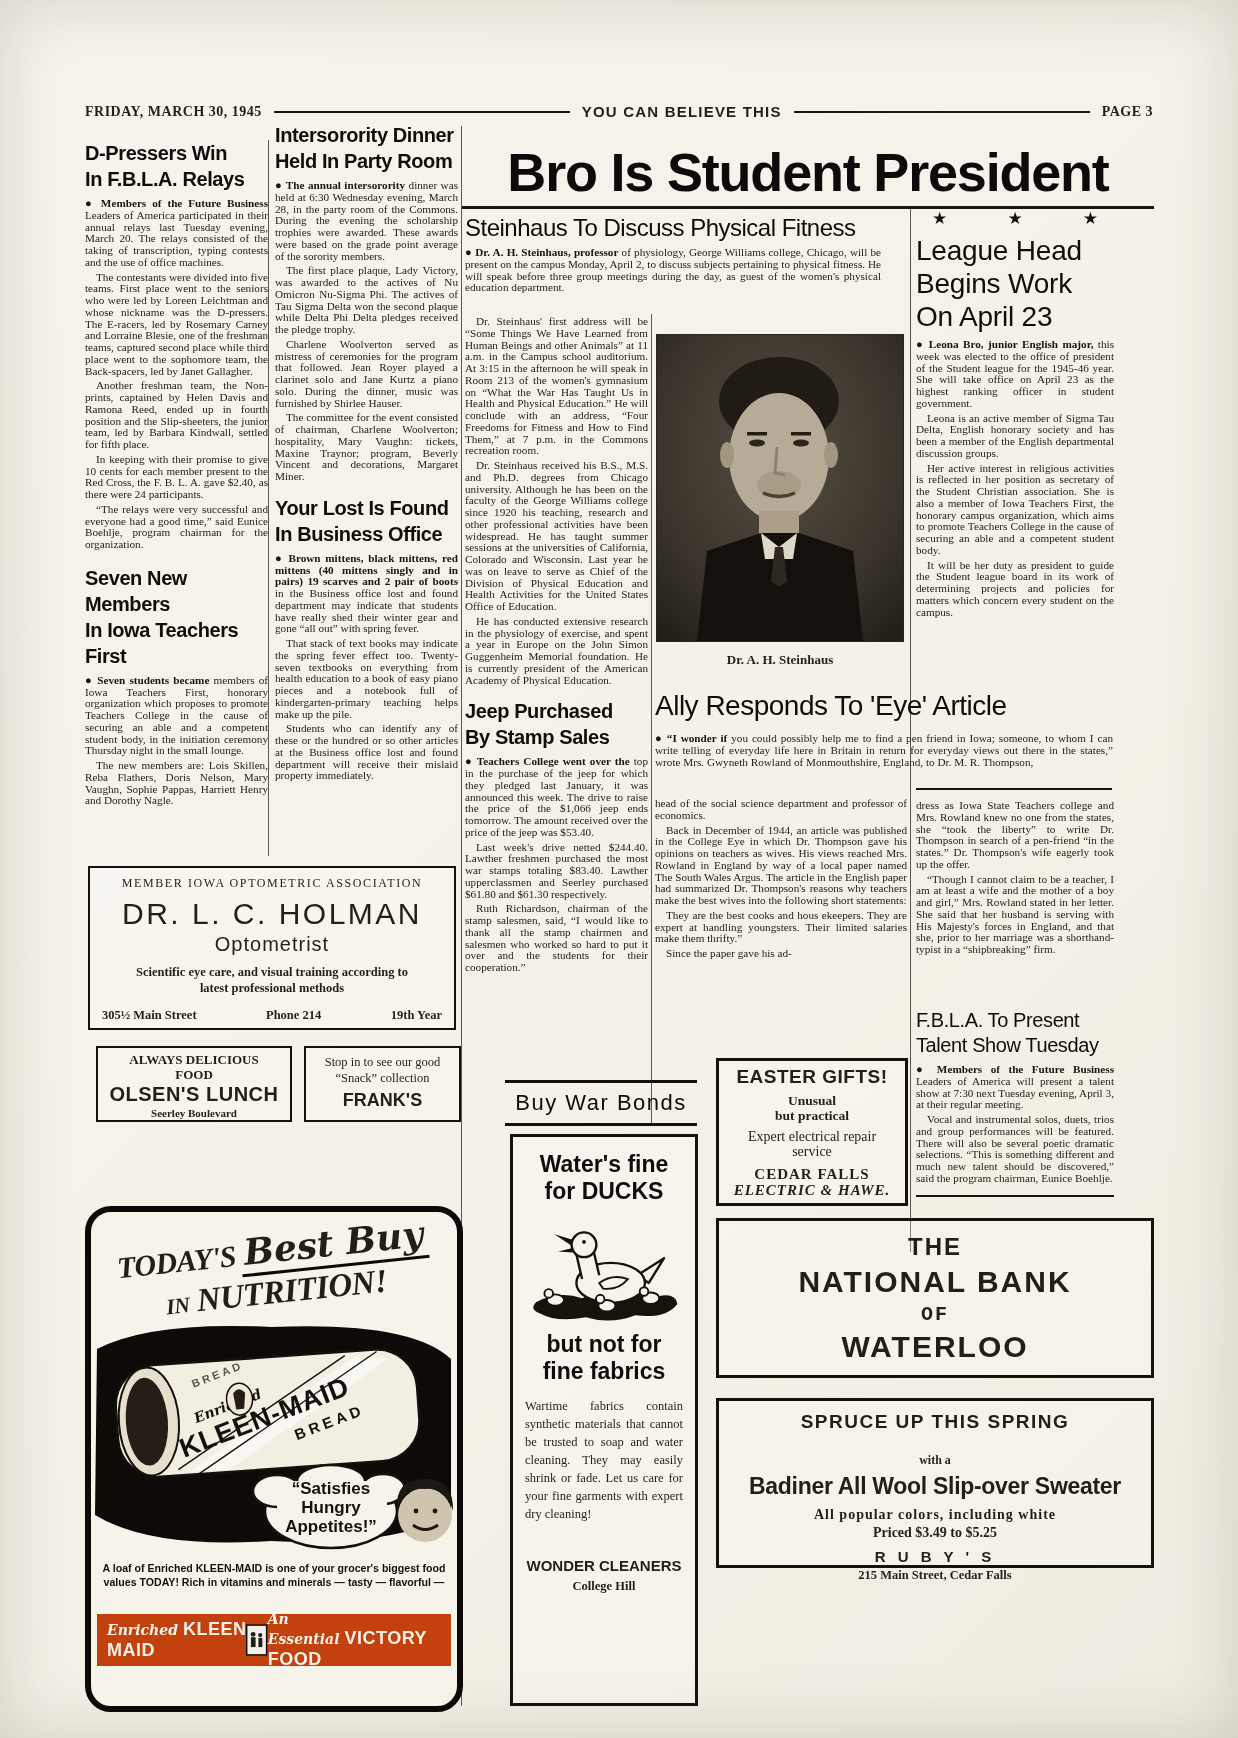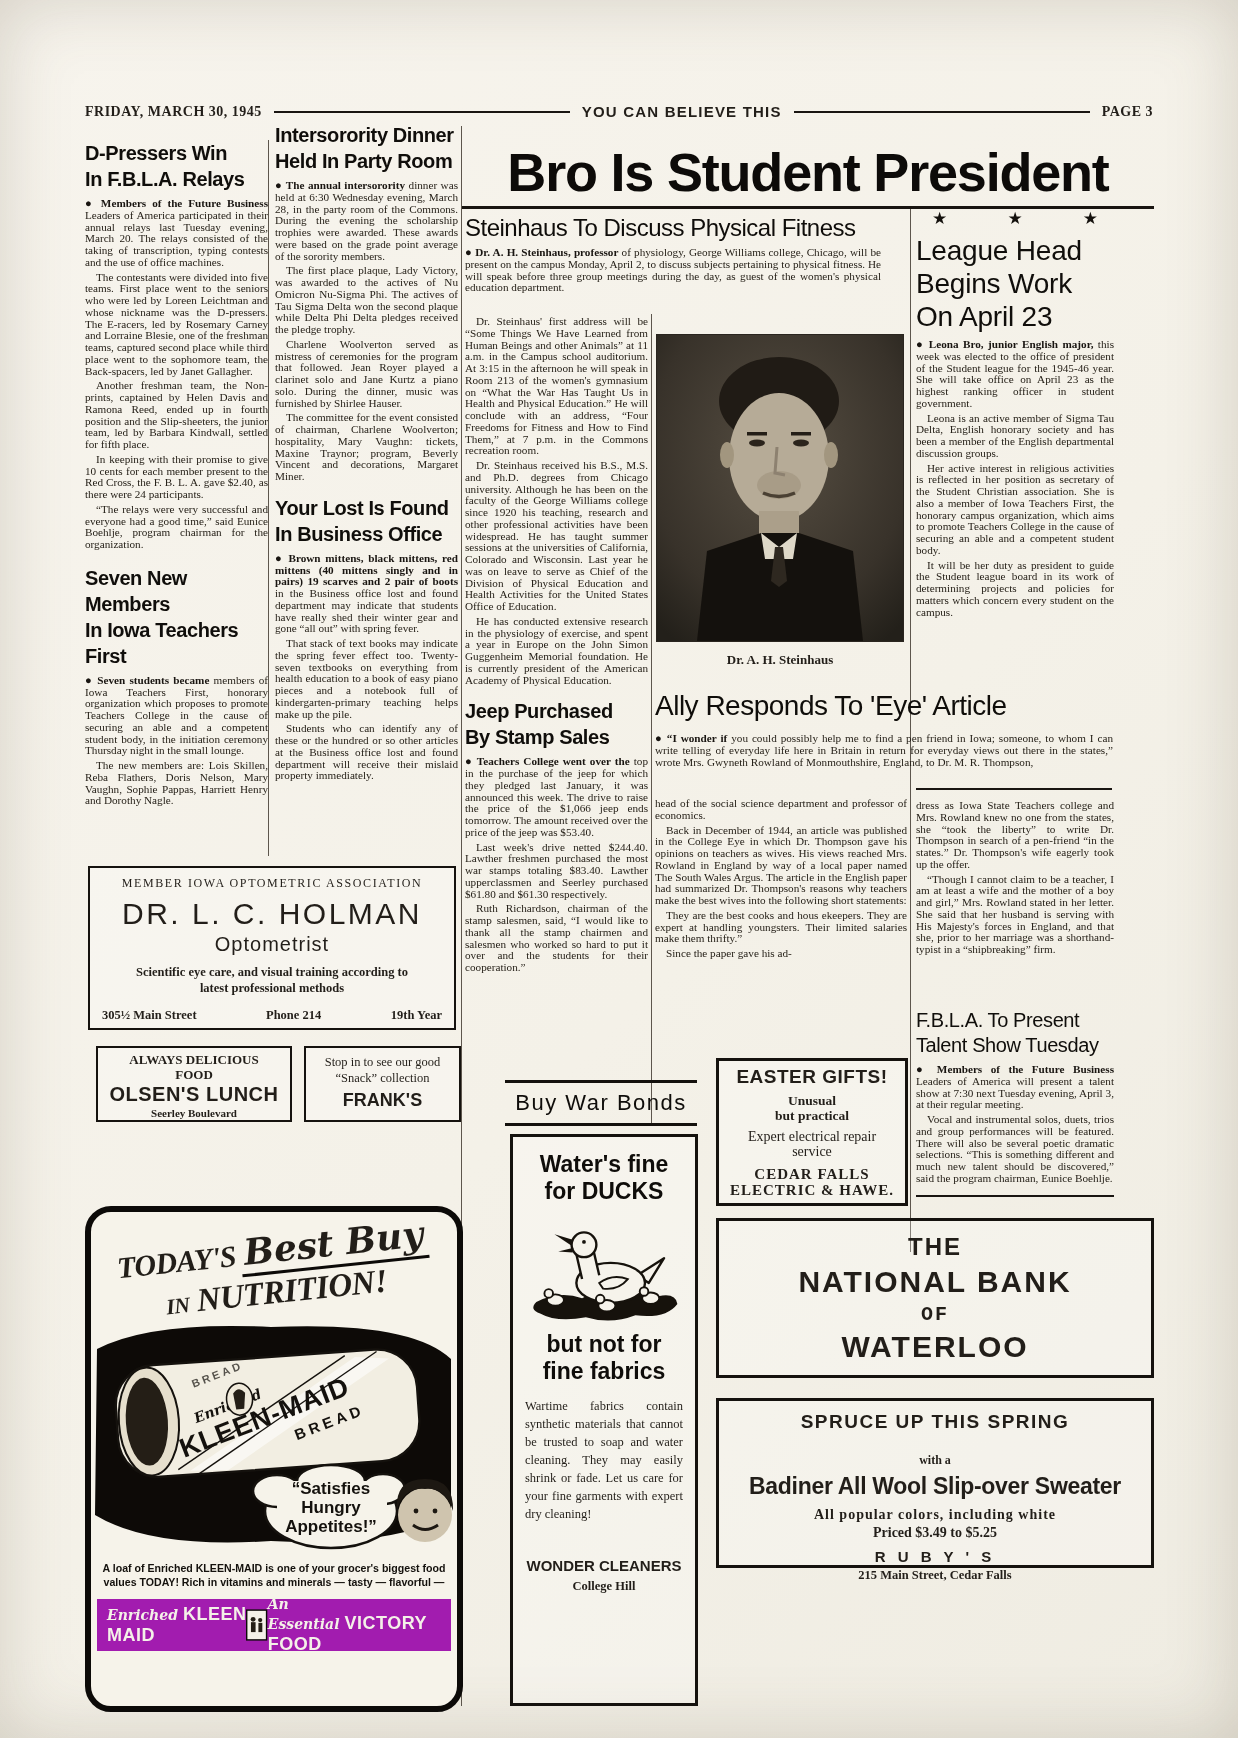--- a/index.html
+++ b/index.html
@@ -39,22 +39,22 @@
   
   .wbig{font-family:"Liberation Sans",sans-serif;font-weight:700;font-size:23px;line-height:27px;text-align:center;color:#0f0d0a;}
   
   .km{border:6px solid #0c0a08;border-radius:26px;overflow:hidden;background:#f6f3ea;}
   .km-head{transform:rotate(-6deg);text-align:center;margin-top:16px;}
   .km-l1{font-size:30px;font-weight:700;font-style:italic;letter-spacing:-.5px;}
   .km-script{font-family:"DejaVu Serif",serif;font-style:italic;font-weight:700;font-size:36px;
              border-bottom:3px solid #0c0a08;padding:0 4px 1px;}
   .km-l2{font-size:33px;font-weight:700;font-style:italic;letter-spacing:-.5px;margin-top:4px;}
   .km-cap{font-family:"Liberation Sans",sans-serif;font-weight:700;font-size:10.6px;line-height:14px;text-align:center;color:#14110d;}
-  .km-bar{background:#a21caf;height:52px;display:flex;align-items:center;justify-content:space-between;
-          padding:0 10px;color:#f4f1e8;margin:10px 6px 6px;}
+  .km-bar{background:#c2410c;height:52px;display:flex;align-items:center;justify-content:space-between;
+          padding:0 10px;color:#f4f1e8;margin:25px 6px 6px;}
   .km-bar .scr{font-family:"DejaVu Serif",serif;font-style:italic;font-weight:700;font-size:14px;margin-right:5px;}
   .km-bar .blk{font-family:"Liberation Sans",sans-serif;font-weight:700;font-size:18px;letter-spacing:.5px;}
 </style>
 </head>
 <body>
 
 <div class="page">
 
   <div class="abs mast" style="left:85px;top:103px;width:1068px;">
     <span class="date">FRIDAY, MARCH 30, 1945</span>
@@ -296,21 +296,21 @@
     <div class="ctr" style="font-size:12.5px;font-weight:700;margin-top:5px;">College Hill</div>
   </div>
 
   <div class="adbox ctr" style="left:716px;top:1058px;width:192px;height:148px;border-width:3px;padding:5px 4px;overflow:hidden;">
     <div class="sans" style="font-size:19px;font-weight:700;letter-spacing:.5px;">EASTER GIFTS!</div>
     <div style="font-size:13.5px;font-weight:700;margin-top:5px;line-height:15px;">Unusual</div>
     <div style="font-size:13.5px;font-weight:700;line-height:15px;">but practical</div>
     <div style="font-size:14px;margin-top:6px;line-height:15px;">Expert electrical repair</div>
     <div style="font-size:14px;line-height:15px;">service</div>
     <div style="font-size:15px;font-weight:700;letter-spacing:1px;margin-top:7px;line-height:16px;">CEDAR FALLS</div>
-    <div style="font-size:15px;font-weight:700;letter-spacing:1px;line-height:16px;">ELECTRIC &amp; HAWE.</div>
+    <div style="font-size:15px;font-weight:700;letter-spacing:1px;line-height:16px;font-style:italic;">ELECTRIC &amp; HAWE.</div>
     <div style="font-size:14px;font-weight:700;margin-top:5px;">318 Main</div>
   </div>
 
   <div class="adbox ctr" style="left:716px;top:1218px;width:438px;height:160px;border-width:3px;display:flex;flex-direction:column;justify-content:center;gap:4px;">
     <div class="sans" style="font-size:24px;font-weight:700;letter-spacing:2px;">THE</div>
     <div class="sans" style="font-size:30px;font-weight:700;letter-spacing:2px;">NATIONAL BANK</div>
     <div class="sans" style="font-size:20px;font-weight:700;letter-spacing:2px;font-family:Liberation Mono, monospace;">OF</div>
     <div class="sans" style="font-size:30px;font-weight:700;letter-spacing:2px;">WATERLOO</div>
   </div>
 

